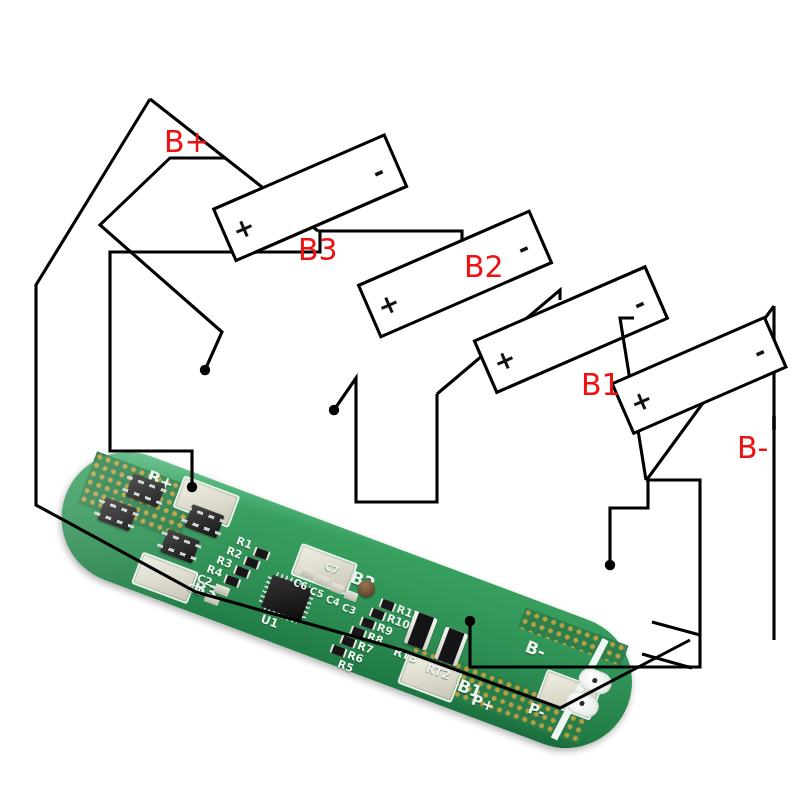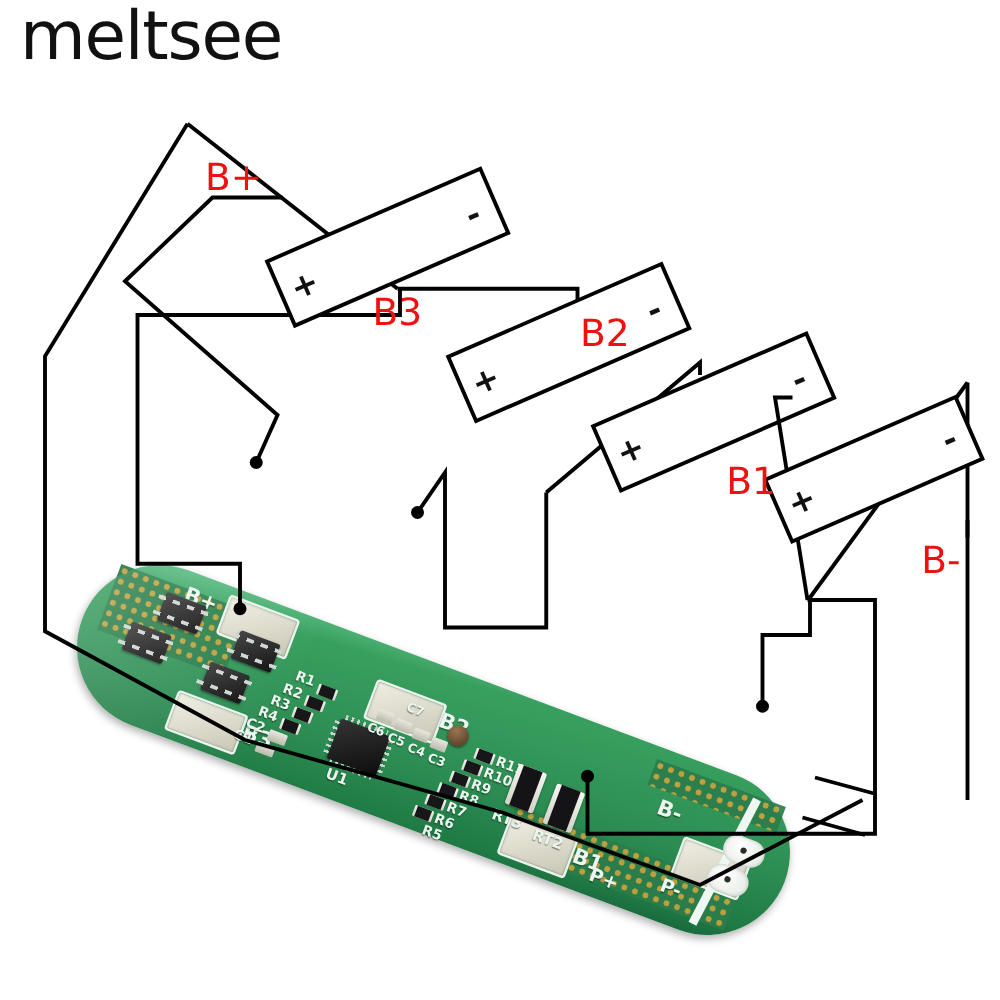--- a/index.html
+++ b/index.html
@@ -60,21 +60,20 @@
   .wstrip{background:#eef7f1;}
   .termpad{background:radial-gradient(circle at 40% 35%,#ffffff,#dfe7e0);border-radius:50%;
            box-shadow:inset 0 0 3px rgba(0,0,0,.25);}
   .hole{background:#2b2b2b;border-radius:50%;}
 </style>
 </head>
 <body>
 
 <div id="stage">
 
-  <div id="watermark">meltsee</div>
 
   <div id="pcb">
     <div class="bedge"></div>
     <div class="board">
 
       <div class="vias el" style="left:14px;top:14px;width:108px;height:56px;"></div>
       <div class="vias el" style="left:378px;top:84px;width:190px;height:36px;"></div>
       <div class="vias el" style="left:470px;top:10px;width:110px;height:22px;"></div>
 
       <div class="pad el" style="left:104px;top:6px;width:56px;height:30px;"></div>

